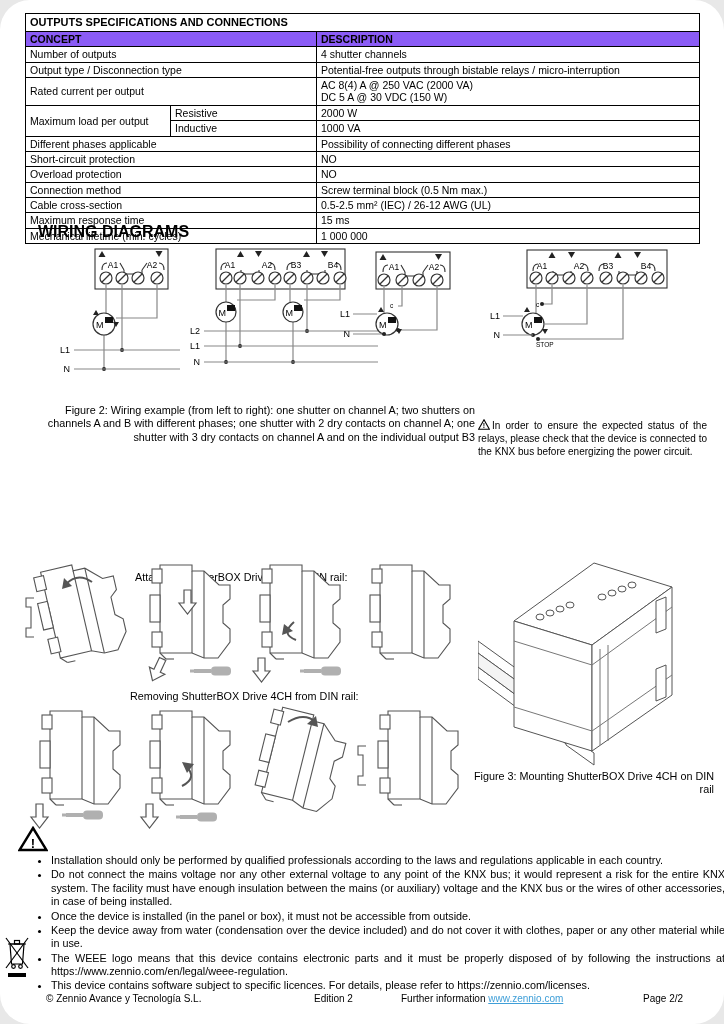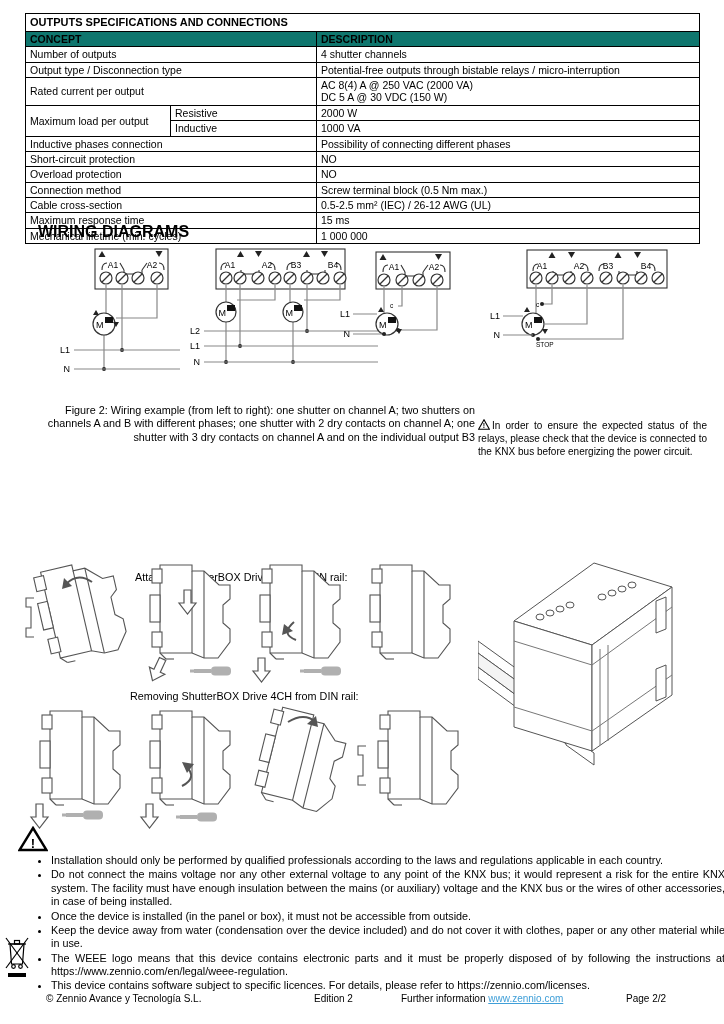--- a/index.html
+++ b/index.html
@@ -1,24 +1,24 @@
 <!DOCTYPE html>
 <html><head>
 <meta charset="utf-8">
 <style>
   html,body{margin:0;padding:0;background:#e8e8e8;}
   #page{position:relative;width:724px;height:1024px;background:#fff;margin:0 auto;
-        font-family:"Liberation Sans",sans-serif;color:#000;overflow:hidden;}
+        font-family:"Liberation Sans",sans-serif;color:#000;overflow:hidden;border-radius:30px;}
 
   
   #spec-table{position:absolute;left:25px;top:13px;width:675px;border-collapse:collapse;
               font-size:10.5px;line-height:1.18;}
   #spec-table td{border:1px solid #000;padding:1px 4px;vertical-align:middle;}
   #spec-table td.title{font-weight:bold;font-size:11px;padding:2px 4px;}
-  #spec-table tr.head td{background:#0f766e;font-weight:bold;}
+  #spec-table tr.head td{background:#8b5cf6;font-weight:bold;}
 
   
   .sec-heading{position:absolute;font-size:16px;font-weight:bold;}
   .caption{position:absolute;font-size:10.8px;text-align:right;line-height:1.25;}
   .sub-label{position:absolute;font-size:10.8px;}
 
   
   #warning-note{position:absolute;left:478px;top:419px;width:229px;font-size:10px;
                 text-align:justify;line-height:1.28;}
   #warning-note svg{vertical-align:-1px;margin-right:2px;}
@@ -108,21 +108,21 @@
     <tr>
       <td rowspan="2">Maximum load per output</td>
       <td>Resistive</td>
       <td>2000 W</td>
     </tr>
     <tr>
       <td>Inductive</td>
       <td>1000 VA</td>
     </tr>
     <tr>
-      <td colspan="2">Inductive phases connection</td>
+      <td colspan="2">Different phases applicable</td>
       <td>Possibility of connecting different phases</td>
     </tr>
     <tr>
       <td colspan="2">Short-circuit protection</td>
       <td>NO</td>
     </tr>
     <tr>
       <td colspan="2">Overload protection</td>
       <td>NO</td>
     </tr>
@@ -368,20 +368,21 @@
           <ellipse cx="82" cy="64" rx="4" ry="3"></ellipse>
           <ellipse cx="92" cy="60" rx="4" ry="3"></ellipse>
         <ellipse cx="124" cy="52" rx="4" ry="3"></ellipse>
           <ellipse cx="134" cy="48" rx="4" ry="3"></ellipse>
           <ellipse cx="144" cy="44" rx="4" ry="3"></ellipse>
           <ellipse cx="154" cy="40" rx="4" ry="3"></ellipse>
       </g>
     </g>
   </svg>
 
+  <div class="caption" style="left:470px;top:770px;width:244px;">Figure 3: Mounting ShutterBOX Drive 4CH on DIN rail</div>
 
   <svg class="abs" style="left:18px;top:826px;" width="30" height="26">
     <polygon points="15,2 28.5,24 1.5,24" fill="none" stroke="#000" stroke-width="2.4"></polygon>
     <text x="15" y="21.5" font-size="13" font-weight="bold" text-anchor="middle" font-family="Liberation Sans,sans-serif">!</text>
   </svg>
 
   <ul id="safety-list">
     <li>Installation should only be performed by qualified professionals according to the laws and regulations applicable in each country.</li>
     <li>Do not connect the mains voltage nor any other external voltage to any point of the KNX bus; it would represent a risk for the entire KNX system. The facility must have enough insulation between the mains (or auxiliary) voltage and the KNX bus or the wires of other accessories, in case of being installed.</li>
     <li>Once the device is installed (in the panel or box), it must not be accessible from outside.</li>
@@ -399,15 +400,15 @@
         <circle cx="15.5" cy="30.5" r="1.8"></circle>
       <line x1="1" y1="2" x2="23" y2="32"></line>
         <line x1="23" y1="2" x2="1" y2="32"></line>
     </g>
     <rect x="3" y="37" width="18" height="4" fill="#000"></rect>
   </svg>
 
   <div class="footer-item" style="left:46px;">© Zennio Avance y Tecnología S.L.</div>
   <div class="footer-item" style="left:287px;margin-left:27px;">Edition 2</div>
   <div class="footer-item" style="left:401px;"><span>Further information </span><span id="footer-link" style="color:#3f9fd8;">www.zennio.com</span></div>
-  <div class="footer-item" style="left:626px;">Page 2/2</div>
+  <div class="footer-item" style="left:643px;">Page 2/2</div>
 
 </div>
 
 </body></html>

